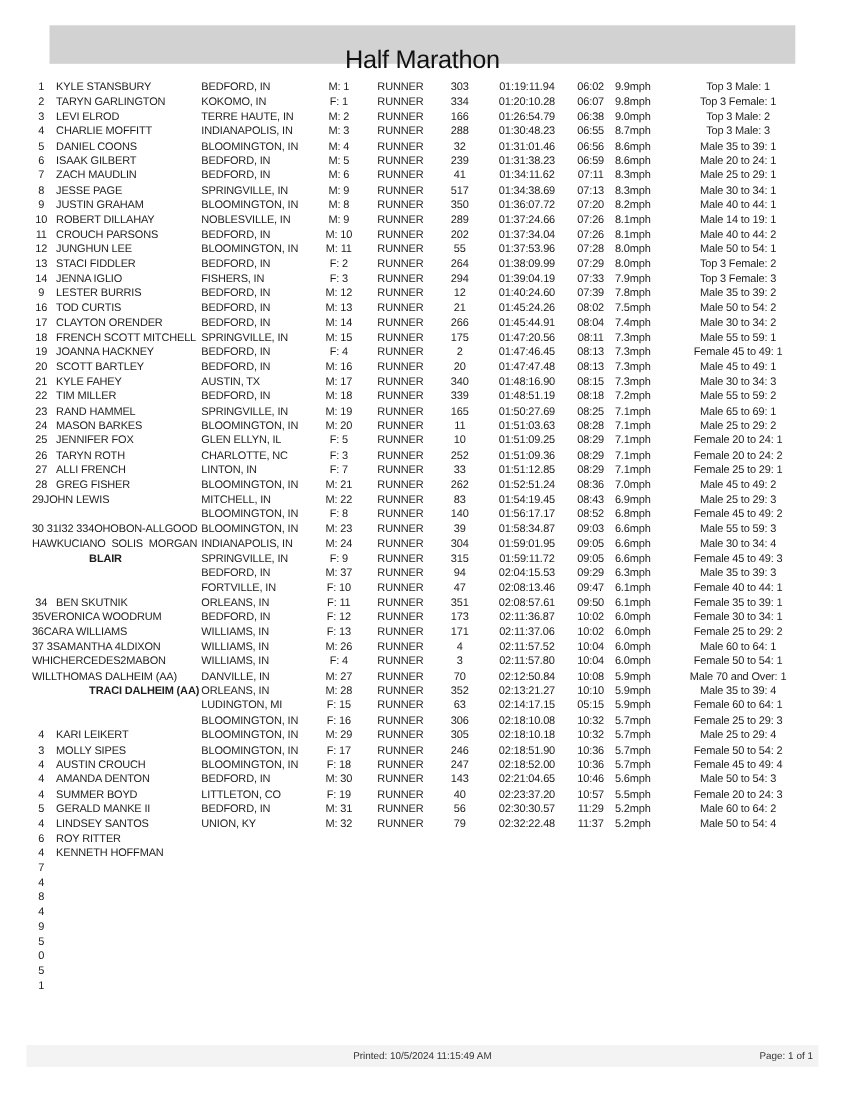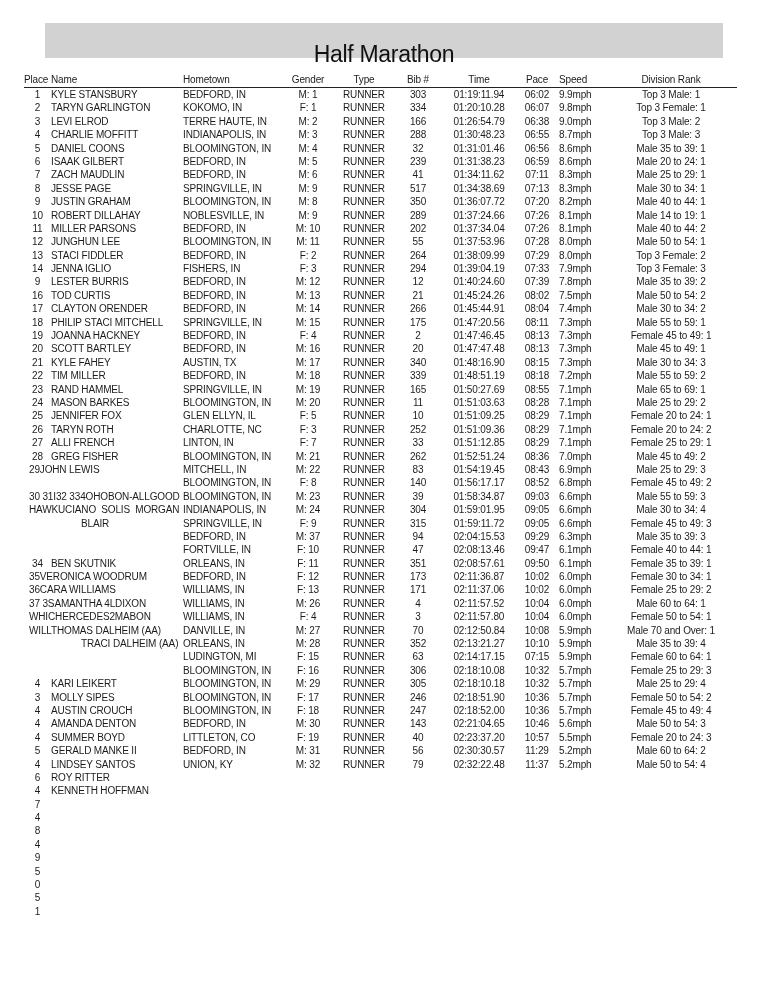--- a/index.html
+++ b/index.html
@@ -61,21 +61,21 @@
   .col-gender   { text-align: center; }
   .col-type     { text-align: center; }
   .col-bib      { text-align: center; }
   .col-time     { text-align: center; }
   .col-pace     { text-align: center; }
   .col-speed    { text-align: left; padding-left: 2px; }
   .col-division { text-align: center; }
   .th.col-place { text-align: left; }
   
   .tr.merged .col-name { grid-column: 1 / 3; padding-left: 5px; }
-  .tr.indent .col-name { grid-column: 1 / 3; padding-left: 57px; }
+  .tr.indent .col-name { grid-column: 1 / 3; padding-left: 57px; font-weight: bold; }
   .footer {
     position: absolute;
     left: 24px;
     top: 950px;
     width: 720px;
     height: 20px;
     background: #f3f3f3;
     font-size: 9px;
     color: #333333;
   }
@@ -96,32 +96,20 @@
 </head>
 <body>
 
 <div class="page">
 
   <div class="banner">
     <div class="title">Half Marathon</div>
   </div>
 
   <div class="results">
-    <div class="tr thead">
-      <div class="th col-place">Place</div>
-      <div class="th col-name">Name</div>
-      <div class="th col-hometown">Hometown</div>
-      <div class="th col-gender">Gender</div>
-      <div class="th col-type">Type</div>
-      <div class="th col-bib">Bib #</div>
-      <div class="th col-time">Time</div>
-      <div class="th col-pace">Pace</div>
-      <div class="th col-speed">Speed</div>
-      <div class="th col-division">Division Rank</div>
-    </div>
     <div>
         <div class="tr">
           <div class="td col-place">1</div>
           <div class="td col-name">KYLE STANSBURY</div>
           <div class="td col-hometown">BEDFORD, IN</div>
           <div class="td col-gender">M: 1</div>
           <div class="td col-type">RUNNER</div>
           <div class="td col-bib">303</div>
           <div class="td col-time">01:19:11.94</div>
           <div class="td col-pace">06:02</div>
@@ -231,21 +219,21 @@
           <div class="td col-gender">M: 9</div>
           <div class="td col-type">RUNNER</div>
           <div class="td col-bib">289</div>
           <div class="td col-time">01:37:24.66</div>
           <div class="td col-pace">07:26</div>
           <div class="td col-speed">8.1mph</div>
           <div class="td col-division">Male 14 to 19: 1</div>
         </div>
         <div class="tr">
           <div class="td col-place">11</div>
-          <div class="td col-name">MILLER PARSONS</div>
+          <div class="td col-name">CROUCH PARSONS</div>
           <div class="td col-hometown">BEDFORD, IN</div>
           <div class="td col-gender">M: 10</div>
           <div class="td col-type">RUNNER</div>
           <div class="td col-bib">202</div>
           <div class="td col-time">01:37:34.04</div>
           <div class="td col-pace">07:26</div>
           <div class="td col-speed">8.1mph</div>
           <div class="td col-division">Male 40 to 44: 2</div>
         </div>
         <div class="tr">
@@ -315,21 +303,21 @@
           <div class="td col-gender">M: 14</div>
           <div class="td col-type">RUNNER</div>
           <div class="td col-bib">266</div>
           <div class="td col-time">01:45:44.91</div>
           <div class="td col-pace">08:04</div>
           <div class="td col-speed">7.4mph</div>
           <div class="td col-division">Male 30 to 34: 2</div>
         </div>
         <div class="tr">
           <div class="td col-place">18</div>
-          <div class="td col-name">PHILIP STACI MITCHELL</div>
+          <div class="td col-name">FRENCH SCOTT MITCHELL</div>
           <div class="td col-hometown">SPRINGVILLE, IN</div>
           <div class="td col-gender">M: 15</div>
           <div class="td col-type">RUNNER</div>
           <div class="td col-bib">175</div>
           <div class="td col-time">01:47:20.56</div>
           <div class="td col-pace">08:11</div>
           <div class="td col-speed">7.3mph</div>
           <div class="td col-division">Male 55 to 59: 1</div>
         </div>
         <div class="tr">
@@ -381,21 +369,21 @@
           <div class="td col-division">Male 55 to 59: 2</div>
         </div>
         <div class="tr">
           <div class="td col-place">23</div>
           <div class="td col-name">RAND HAMMEL</div>
           <div class="td col-hometown">SPRINGVILLE, IN</div>
           <div class="td col-gender">M: 19</div>
           <div class="td col-type">RUNNER</div>
           <div class="td col-bib">165</div>
           <div class="td col-time">01:50:27.69</div>
-          <div class="td col-pace">08:55</div>
+          <div class="td col-pace">08:25</div>
           <div class="td col-speed">7.1mph</div>
           <div class="td col-division">Male 65 to 69: 1</div>
         </div>
         <div class="tr">
           <div class="td col-place">24</div>
           <div class="td col-name">MASON BARKES</div>
           <div class="td col-hometown">BLOOMINGTON, IN</div>
           <div class="td col-gender">M: 20</div>
           <div class="td col-type">RUNNER</div>
           <div class="td col-bib">11</div>
@@ -611,21 +599,21 @@
           <div class="td col-division">Male 35 to 39: 4</div>
         </div>
         <div class="tr">
           <div class="td col-place"></div>
           <div class="td col-name"></div>
           <div class="td col-hometown">LUDINGTON, MI</div>
           <div class="td col-gender">F: 15</div>
           <div class="td col-type">RUNNER</div>
           <div class="td col-bib">63</div>
           <div class="td col-time">02:14:17.15</div>
-          <div class="td col-pace">07:15</div>
+          <div class="td col-pace">05:15</div>
           <div class="td col-speed">5.9mph</div>
           <div class="td col-division">Female 60 to 64: 1</div>
         </div>
         <div class="tr">
           <div class="td col-place"></div>
           <div class="td col-name"></div>
           <div class="td col-hometown">BLOOMINGTON, IN</div>
           <div class="td col-gender">F: 16</div>
           <div class="td col-type">RUNNER</div>
           <div class="td col-bib">306</div>
@@ -846,14 +834,18 @@
           <div class="td col-type"></div>
           <div class="td col-bib"></div>
           <div class="td col-time"></div>
           <div class="td col-pace"></div>
           <div class="td col-speed"></div>
           <div class="td col-division"></div>
         </div>
       </div>
   </div>
 
+  <div class="footer">
+    <div class="printed">Printed: 10/5/2024 11:15:49 AM</div>
+    <div class="pageno">Page: 1 of 1</div>
+  </div>
 
 </div>
 
 </body></html>

